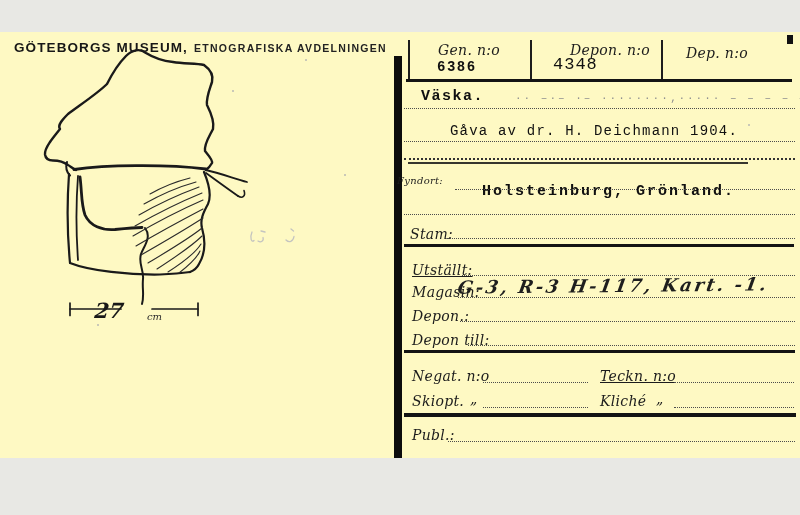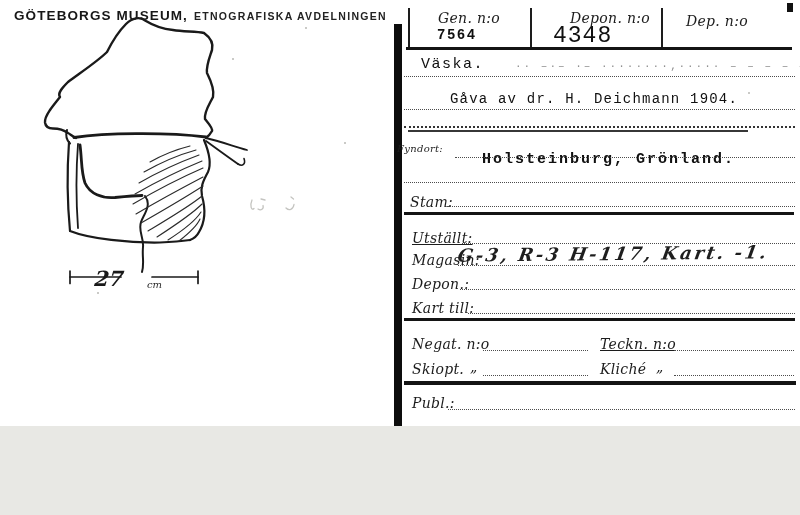--- a/index.html
+++ b/index.html
@@ -1,18 +1,18 @@
 <!DOCTYPE html>
 <html><head>
 <meta charset="utf-8">
 <style>
   html,body{margin:0;padding:0;background:#e8e8e4;}
   .page{
-    position:relative;width:800px;height:426px;background:#ffffff;
-    overflow:hidden;font-family:"DejaVu Serif", serif;color:#1a1a1a;
+    position:relative;width:800px;height:426px;background:#fef9c3;
+    overflow:hidden;font-family:"DejaVu Serif", serif;color:#1a1a1a;margin-top:32px;
   }
   
   .museum-header{position:absolute;left:14px;top:5px;white-space:nowrap;}
   .museum-name{
     font-family:"Liberation Sans", sans-serif;font-weight:bold;
     font-size:13.5px;letter-spacing:1.1px;color:#171717;
   }
   .museum-dept{
     font-family:"Liberation Sans", sans-serif;font-weight:bold;
     font-size:10.5px;letter-spacing:1.3px;color:#222;margin-left:6px;
@@ -135,27 +135,27 @@
   <div>
     <div class="card-edge"></div>
     <div class="corner-speck"></div>
 
     <div class="vline" style="left:408px;top:8px;height:40px;"></div>
     <div class="vline" style="left:530px;top:8px;height:40px;"></div>
     <div class="vline" style="left:661px;top:8px;height:40px;"></div>
     <div class="solidline" style="left:406px;top:47px;width:386px;height:3px;"></div>
 
     <div class="lbl" style="left:438px;top:10px;">Gen. n:o</div>
-    <div class="typed" style="left:437px;top:27px;font-size:14px;font-weight:bold;letter-spacing:1.5px;">7564</div>
+    <div class="typed" style="left:437px;top:27px;font-size:14px;font-weight:bold;letter-spacing:1.5px;">6386</div>
     <div class="lbl" style="left:570px;top:10px;">Depon. n:o</div>
-    <div class="typed" style="left:553px;top:23px;font-size:23px;letter-spacing:1px;">4348</div>
+    <div class="typed" style="left:553px;top:23px;font-size:17px;letter-spacing:1px;">4348</div>
     <div class="lbl" style="left:686px;top:13px;font-style:italic;">Dep. n:o</div>
     <div class="typed" style="left:700px;top:30px;font-size:13px;"></div>
 
-    <div class="typed" style="left:421px;top:56px;font-size:15px;font-weight:normal;letter-spacing:1.5px;">Väska.</div>
+    <div class="typed" style="left:421px;top:56px;font-size:15px;font-weight:bold;letter-spacing:1.5px;">Väska.</div>
     <div class="faded-marks" style="left:515px;top:60px;">·· –·–  ·–  ········‚····· –  – – – –</div>
     <div class="dotline" style="left:404px;top:76px;width:391px;"></div>
 
     <div class="typed" style="left:450px;top:91px;font-size:14px;letter-spacing:1.2px;">Gåva av dr. H. Deichmann 1904.</div>
     <div class="dotline" style="left:404px;top:109px;width:391px;"></div>
     <div class="dotline heavy" style="left:404px;top:126px;width:391px;"></div>
     <div class="solidline" style="left:408px;top:130px;width:340px;height:2px;opacity:.85;"></div>
 
     <div class="lbl" style="left:397px;top:143px;font-size:10px;">Fyndort:</div>
     <div class="typed" style="left:482px;top:151px;font-size:15px;font-weight:bold;letter-spacing:2px;">Holsteinburg, Grönland.</div>
@@ -172,21 +172,21 @@
     <div class="dotline" style="left:462px;top:243px;width:333px;"></div>
 
     <div class="lbl" style="left:412px;top:252px;">Magasin:</div>
     <div class="hand" style="left:458px;top:243px;font-size:18px;letter-spacing:2.5px;">G-3, R-3 H-117, Kart. -1.</div>
     <div class="dotline" style="left:458px;top:265px;width:337px;"></div>
 
     <div class="lbl" style="left:412px;top:276px;">Depon.:</div>
     <div class="typed" style="left:468px;top:276px;font-size:13px;"></div>
     <div class="dotline" style="left:460px;top:289px;width:335px;"></div>
 
-    <div class="lbl" style="left:412px;top:300px;">Kart till:</div>
+    <div class="lbl" style="left:412px;top:300px;">Depon till:</div>
     <div class="typed" style="left:476px;top:300px;font-size:13px;"></div>
     <div class="dotline" style="left:468px;top:313px;width:327px;"></div>
     <div class="solidline" style="left:404px;top:318px;width:391px;height:3px;"></div>
 
     <div class="lbl" style="left:412px;top:336px;">Negat. n:o</div>
     <div class="dotline" style="left:483px;top:350px;width:105px;"></div>
     <div class="lbl" style="left:600px;top:336px;text-decoration:underline;">Teckn. n:o</div>
     <div class="dotline" style="left:674px;top:350px;width:120px;"></div>
 
     <div class="lbl" style="left:412px;top:361px;">Skiopt.</div>

